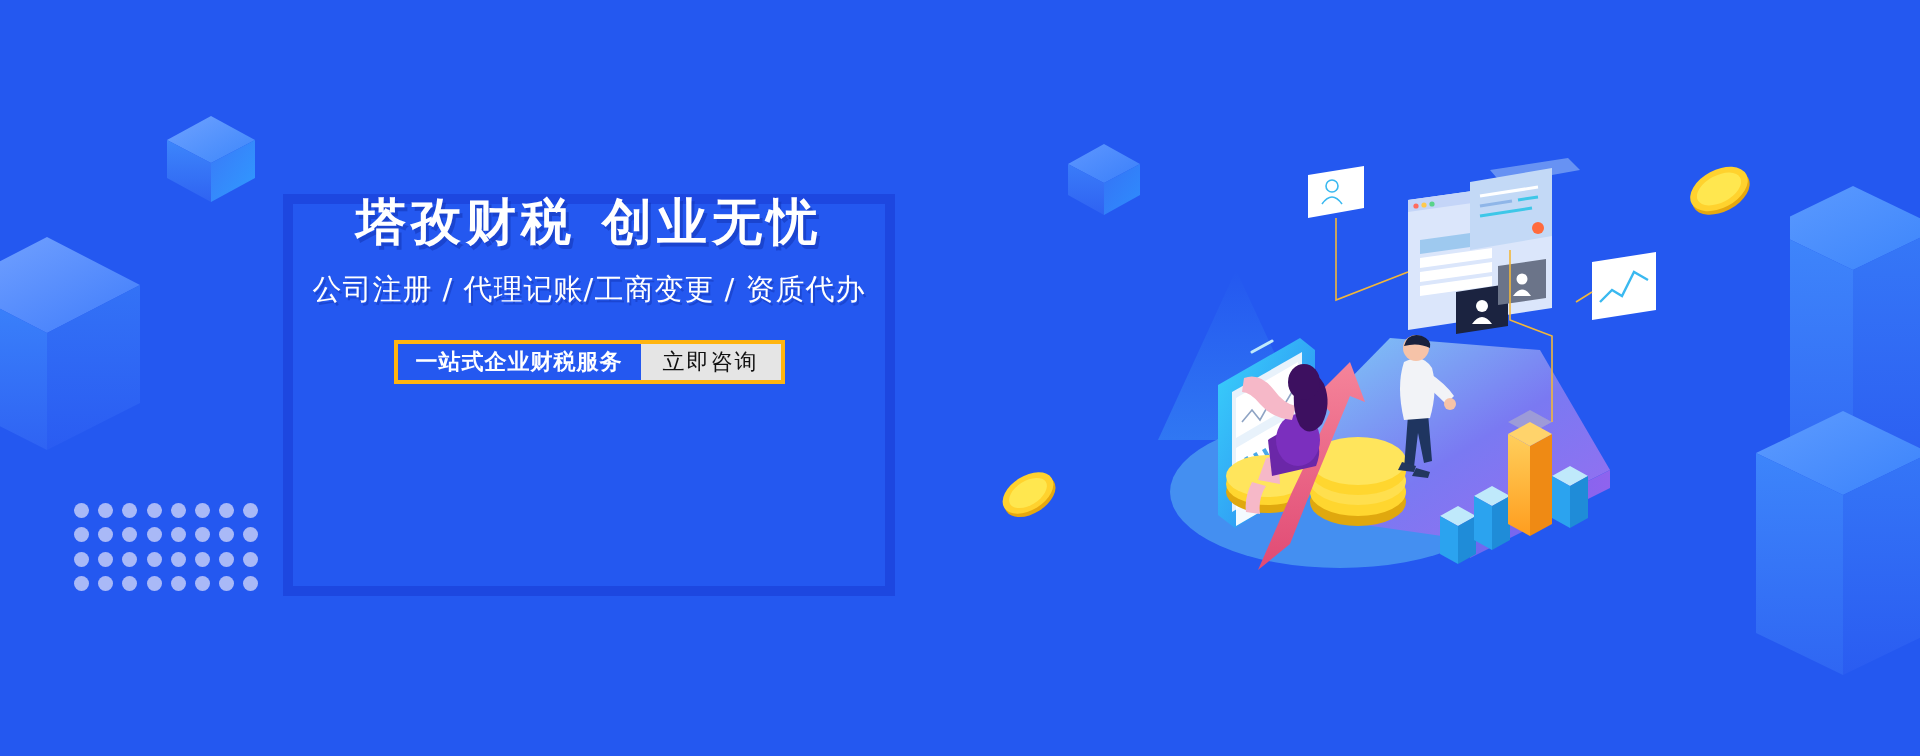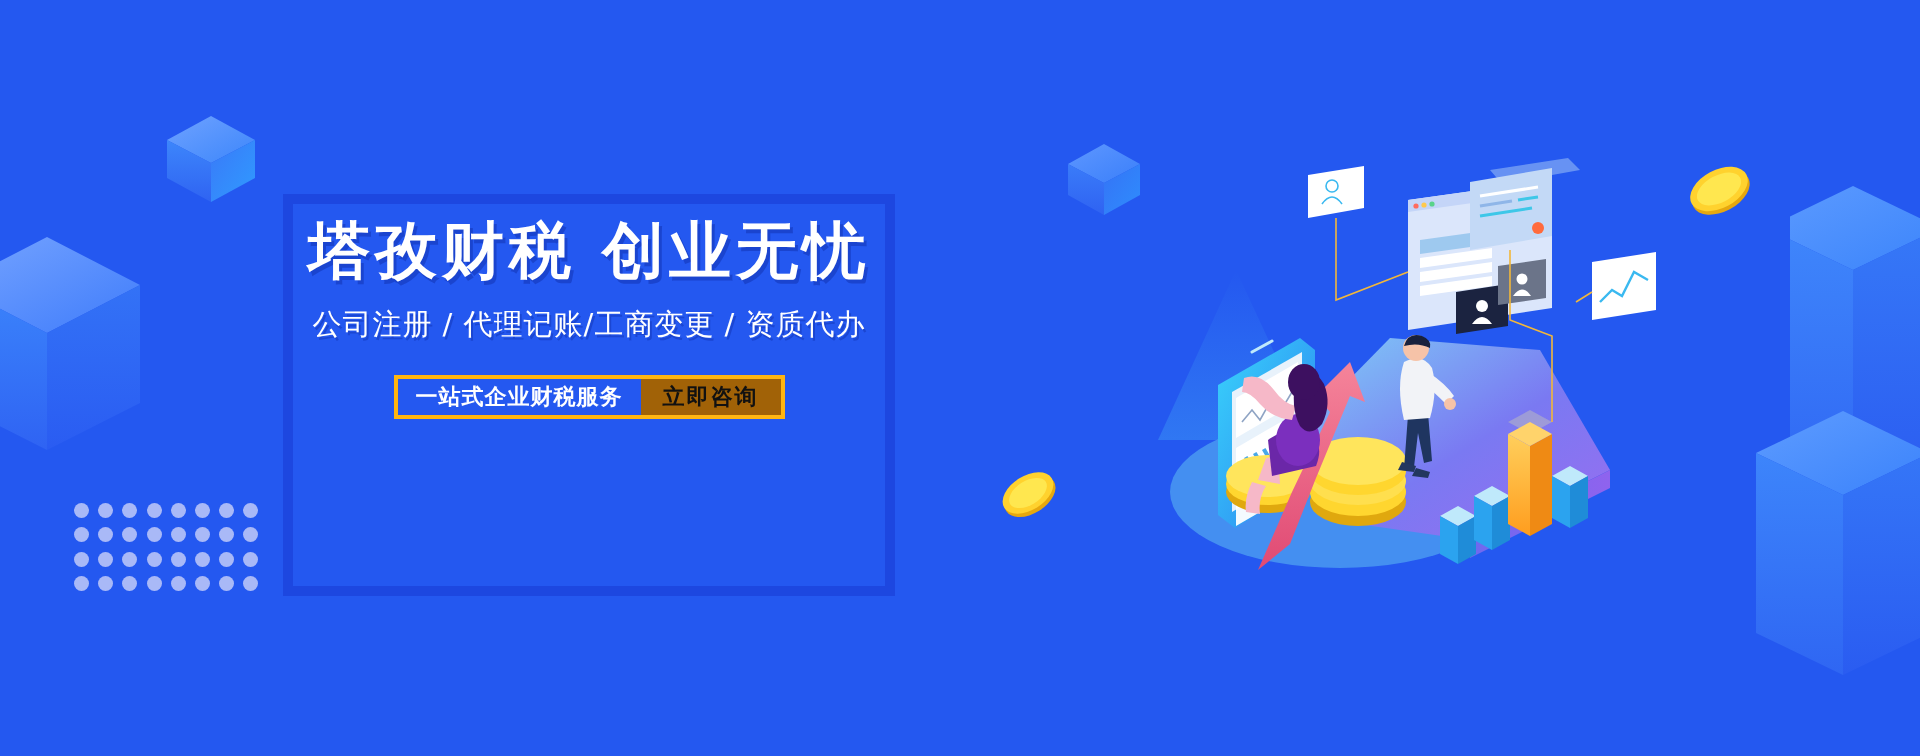--- a/index.html
+++ b/index.html
@@ -34,22 +34,21 @@
   .frame-inner{
     position:absolute;left:293px;top:204px;width:592px;height:382px;
     background:#2458f0;
   }
 
   .content{
     position:absolute;left:283px;top:194px;width:612px;height:402px;
     display:flex;flex-direction:column;align-items:center;
   }
   .headline{
-    margin-top:22px;
-    font-size:62px;line-height:1.12;font-weight:700;color:#ffffff;
+    font-size:50px;line-height:1.12;font-weight:700;color:#ffffff;
     letter-spacing:5px;
     white-space:nowrap;
     text-shadow:3px 4px 0 rgba(18,52,180,.55);
     font-family:"DejaVu Sans","Liberation Sans",sans-serif;
   }
   .headline .gap{display:inline-block;width:26px;}
   .subline{
     margin-top:20px;
     font-size:29px;font-weight:400;color:#ffffff;letter-spacing:1px;
     white-space:nowrap;
@@ -68,25 +67,25 @@
   .cta-left{
     background:#2458f0;
     color:#ffffff;
     display:flex;align-items:center;justify-content:center;
     padding:0 18px;
     font-size:22px;font-weight:700;letter-spacing:1px;
     white-space:nowrap;
     font-family:"DejaVu Sans","Liberation Sans",sans-serif;
   }
   .cta-right{
-    background:#a16207;
+    background:#e5e5e5;
     color:#111111;
     display:flex;align-items:center;justify-content:center;
     padding:0 22px;
-    font-size:22px;font-weight:700;letter-spacing:2px;
+    font-size:22px;font-weight:400;letter-spacing:2px;
     white-space:nowrap;
     cursor:pointer;
     font-family:"DejaVu Sans","Liberation Sans",sans-serif;
   }
 
   
   .illus{position:absolute;left:1140px;top:140px;width:520px;height:430px;}
 </style>
 </head>
 <body>

